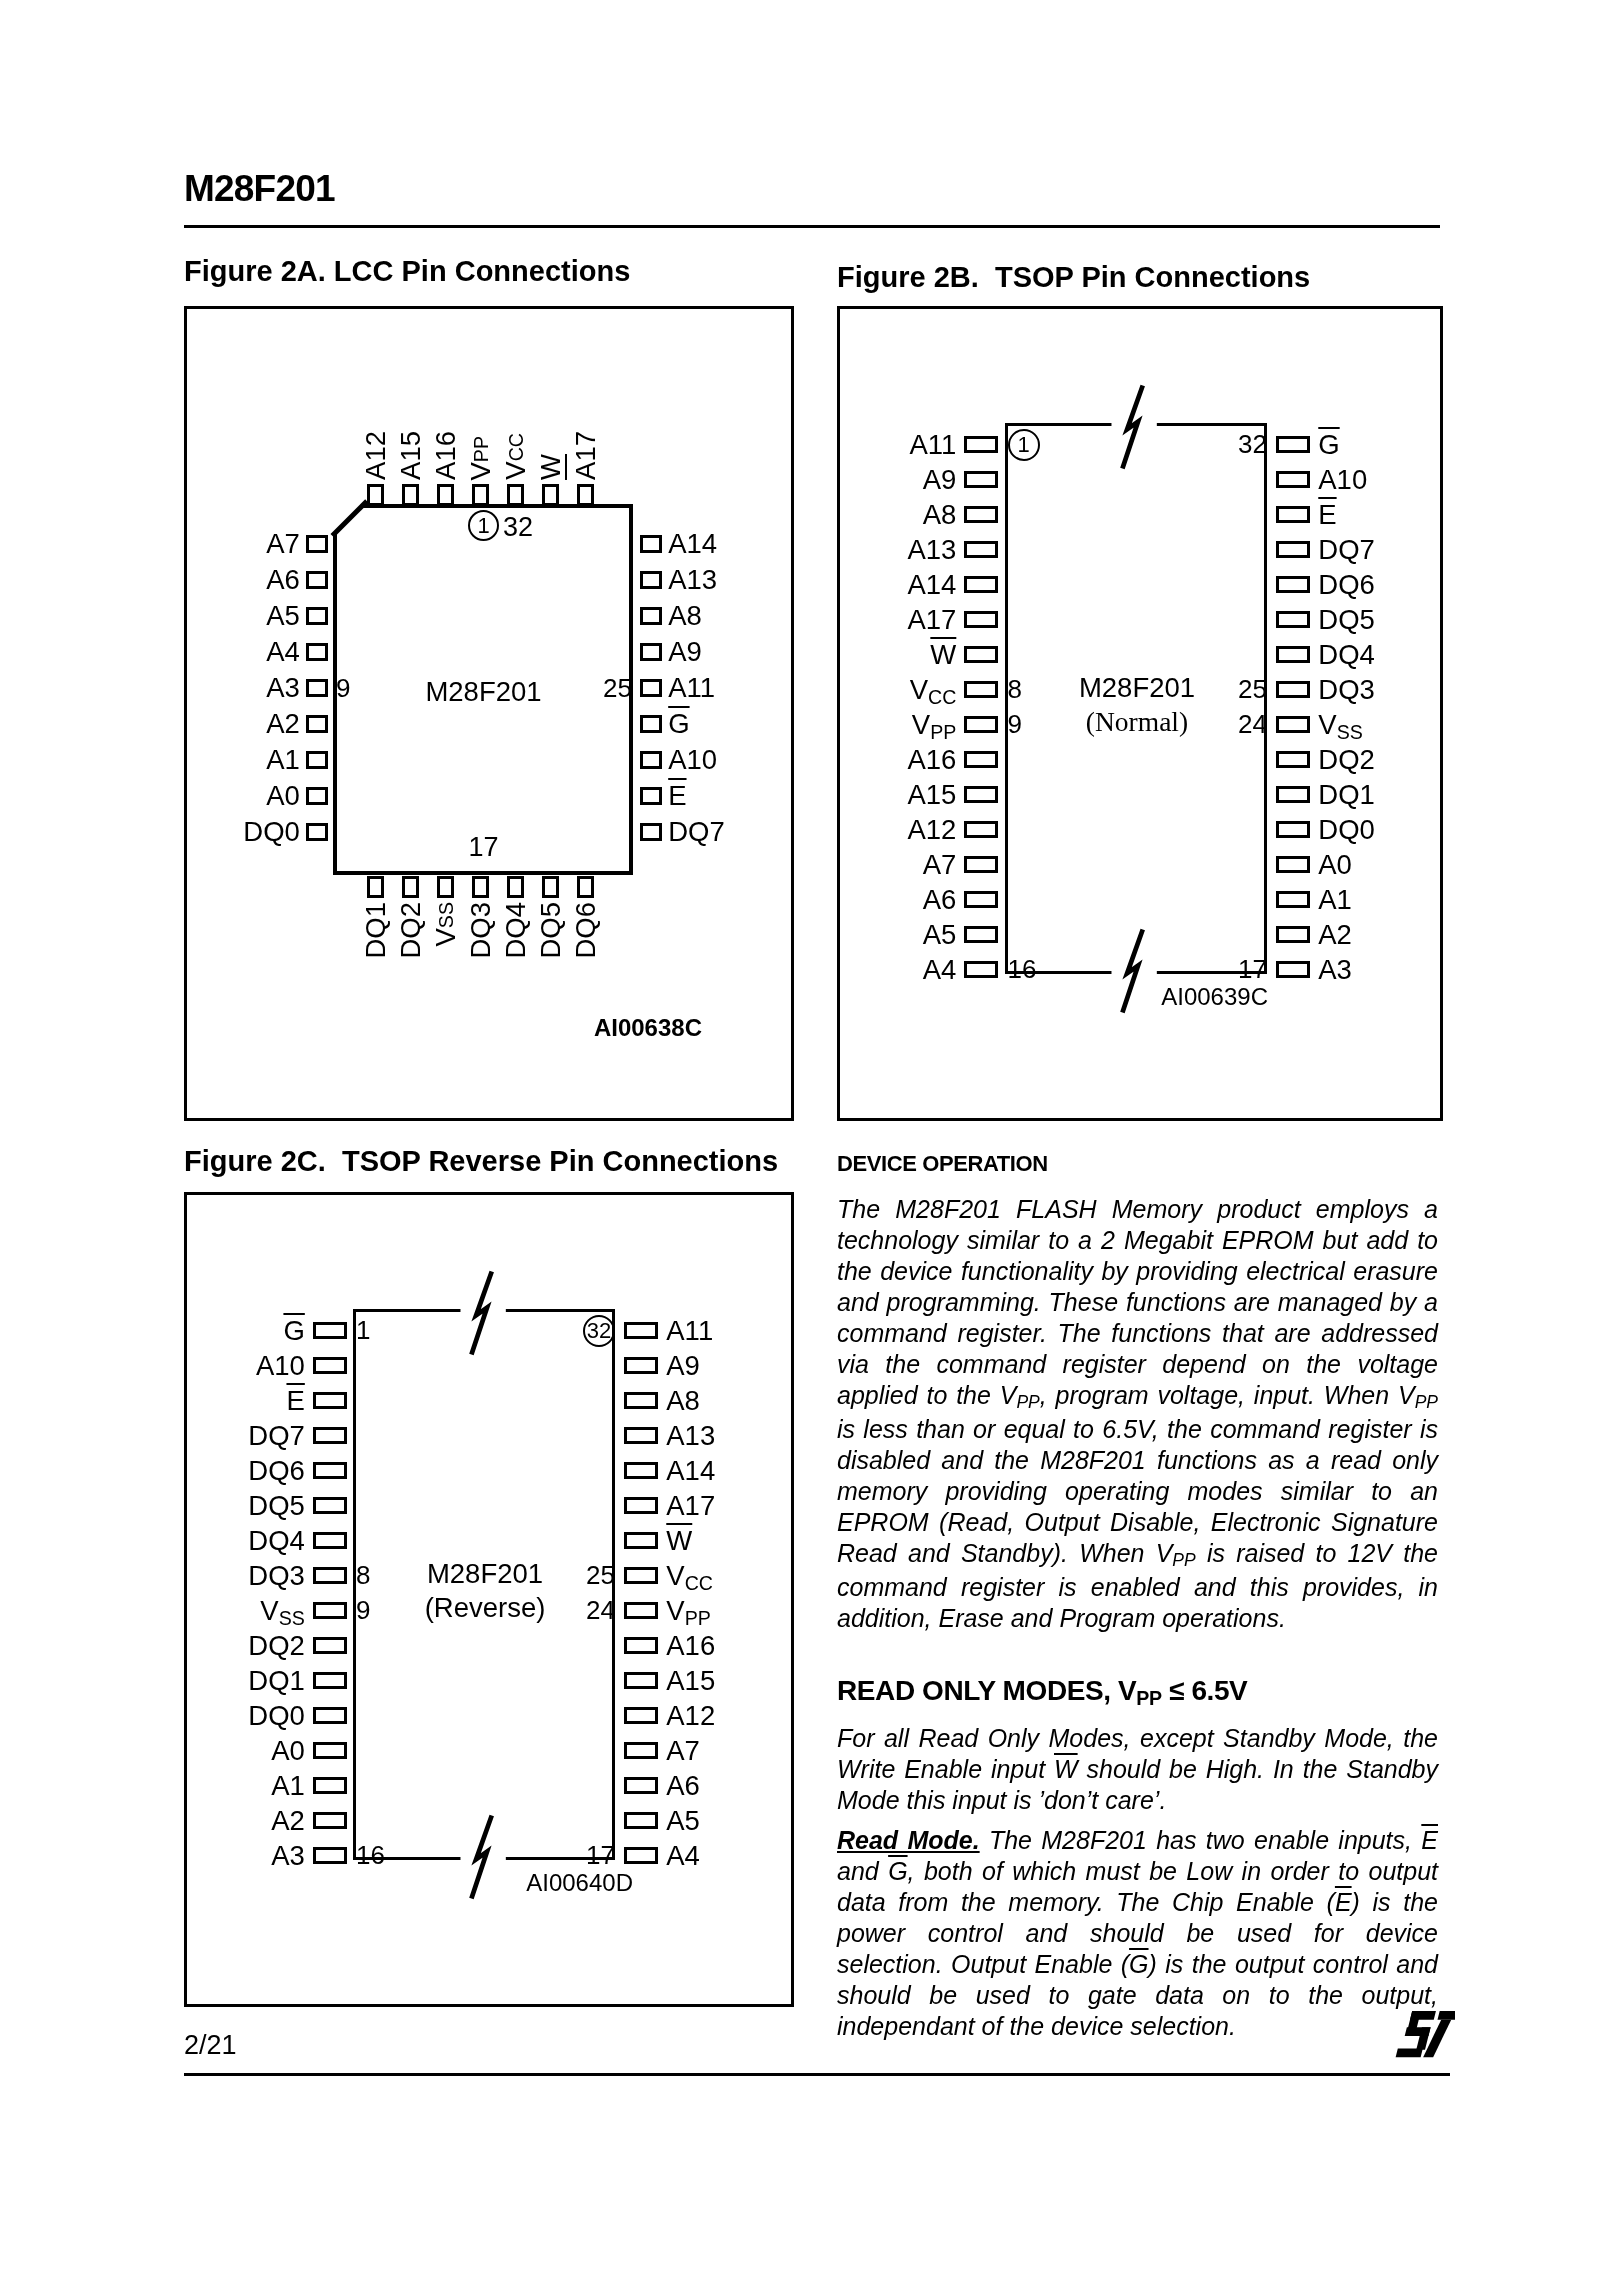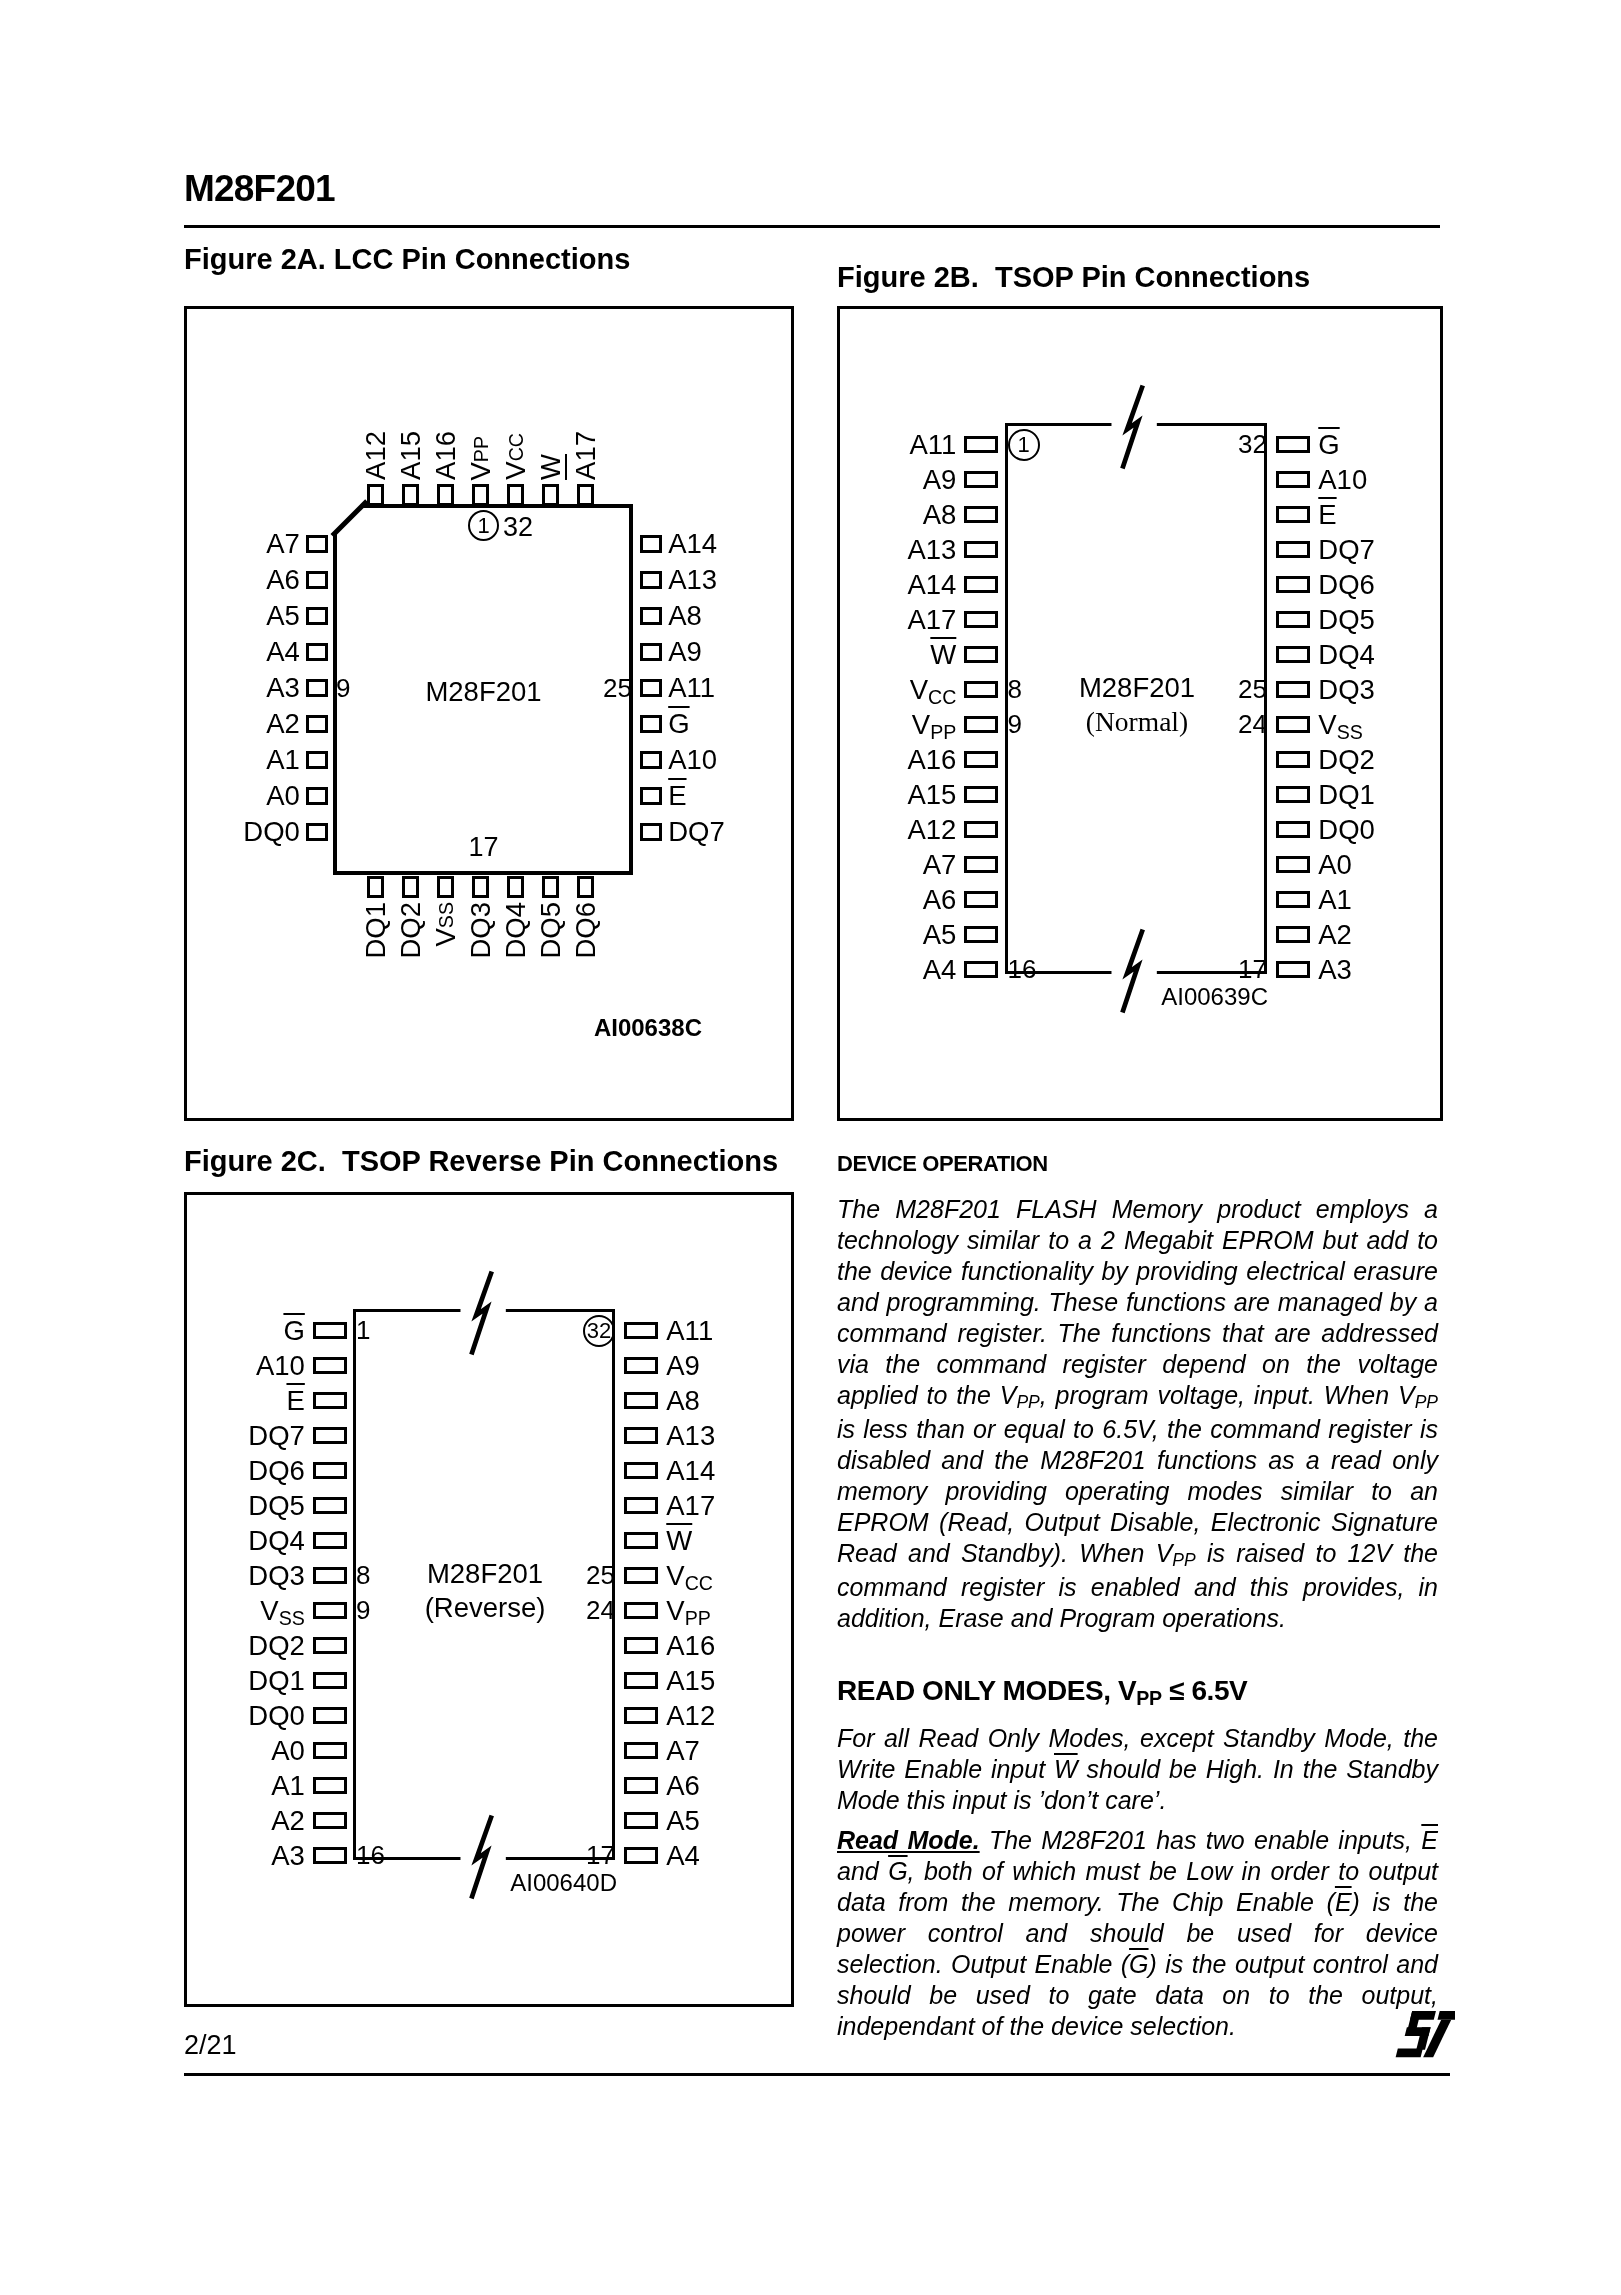--- a/index.html
+++ b/index.html
@@ -102,21 +102,21 @@
   .para .sub { font-size:0.7em; position:relative; top:0.2em; }
   .para .b { font-weight:bold; }
   .para .u { text-decoration:underline; }
 </style>
 </head>
 <body>
 
 <div class="abs doc-title">M28F201</div>
 <div class="abs head-rule"></div>
 
-<div class="abs figtitle" style="left:184px; top:243px;">Figure 2A. LCC Pin Connections</div>
+<div class="abs figtitle" style="left:184px; top:255px;">Figure 2A. LCC Pin Connections</div>
 <div class="abs figtitle" style="left:837px; top:261px;">Figure 2B.  TSOP Pin Connections</div>
 <div class="abs figtitle" style="left:184px; top:1145px;">Figure 2C.  TSOP Reverse Pin Connections</div>
 
 <div id="fig2a-box" class="abs figbox lcc">
   <div class="lcc-pkg"></div>
   <div class="lcc-notch"></div>
 
   <div class="vrow lcc-toprow">
 
       <div class="vpin">
@@ -774,21 +774,21 @@
         <span class="stub-h"></span>
         <span class="pnum">
           <span class="numtxt">17</span>
         </span>
       </div>
     </div>
 
   <div class="chipline" style="left:166px; top:363px; width:264px;">M28F201</div>
   <div class="chipline" style="left:166px; top:397px; width:264px;">(Reverse)</div>
 
-  <div class="refcode" style="right:174px; top:674px;margin-left:40px;">AI00640D</div>
+  <div class="refcode" style="right:158px; top:674px;margin-left:40px;">AI00640D</div>
 </div>
 
 <div class="abs textcol">
   <h3 class="h-op">DEVICE OPERATION</h3>
   <p class="para"><span>The M28F201 FLASH Memory product employs a technology similar to a 2 Megabit EPROM but add to the device functionality by providing electrical erasure and programming. These functions are managed by a command register. The functions that are addressed via the command register depend on the voltage applied to the V</span><span class="sub">PP</span><span>, program voltage, input. When V</span><span class="sub">PP</span><span> is less than or equal to 6.5V, the command register is disabled and the M28F201 functions as a read only memory providing operating modes similar to an EPROM (Read, Output Disable, Electronic Signature Read and Standby). When V</span><span class="sub">PP</span><span> is raised to 12V the command register is enabled and this provides, in addition, Erase and Program operations.</span></p>
   <h3 class="h-ro"><span>READ ONLY MODES, V</span><span class="sub">PP</span><span> ≤ 6.5V</span></h3>
   <p class="para"><span>For all Read Only Modes, except Standby Mode, the Write Enable input </span><span class="bar">W</span><span> should be High. In the Standby Mode this input is ’don’t care’.</span></p>
   <p class="para"><span class="b u">Read Mode.</span><span> The M28F201 has two enable inputs, </span><span class="bar">E</span><span> and </span><span class="bar">G</span><span>, both of which must be Low in order to output data from the memory. The Chip Enable (</span><span class="bar">E</span><span>) is the power control and should be used for device selection. Output Enable (</span><span class="bar">G</span><span>) is the output control and should be used to gate data on to the output, independant of the device selection.</span></p>
 </div>
 

